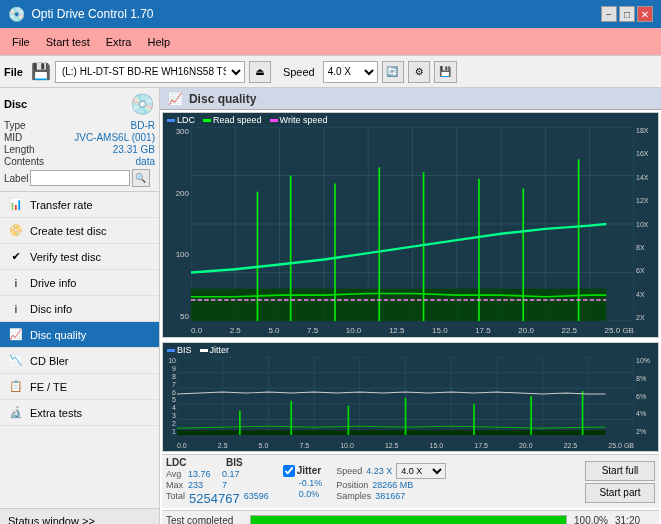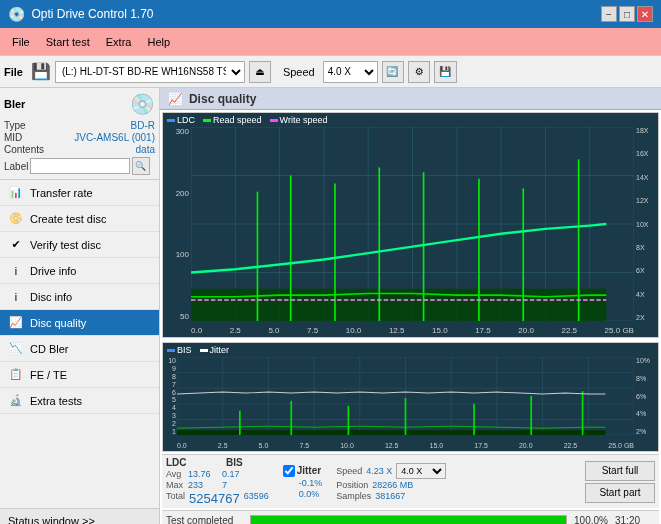--- a/index.html
+++ b/index.html
@@ -206,30 +206,34 @@
   <button class="toolbar-btn">⚙</button>
   <button class="toolbar-btn">💾</button>
 </div>
 
 <div class="main-content">
 
   <div class="sidebar">
 
     <div class="disc-section">
       <div class="disc-header">
-        <span class="disc-title">Bler</span>
+        <span class="disc-title">Disc</span>
         <span style="font-size:20px;">💿</span>
       </div>
       <div class="disc-info-row">
         <span class="disc-info-key">Type</span>
         <span class="disc-info-val">BD-R</span>
       </div>
       <div class="disc-info-row">
         <span class="disc-info-key">MID</span>
         <span class="disc-info-val">JVC-AMS6L (001)</span>
+      </div>
+      <div class="disc-info-row">
+        <span class="disc-info-key">Length</span>
+        <span class="disc-info-val">23.31 GB</span>
       </div>
       <div class="disc-info-row">
         <span class="disc-info-key">Contents</span>
         <span class="disc-info-val">data</span>
       </div>
       <div class="disc-label-row">
         <span class="disc-info-key">Label</span>
         <input class="label-input" type="text" style="">
         <button style="width:18px;height:18px;font-size:9px;border:1px solid #aaa;background:#e8e8e8;cursor:pointer;">🔍</button>
       </div>

